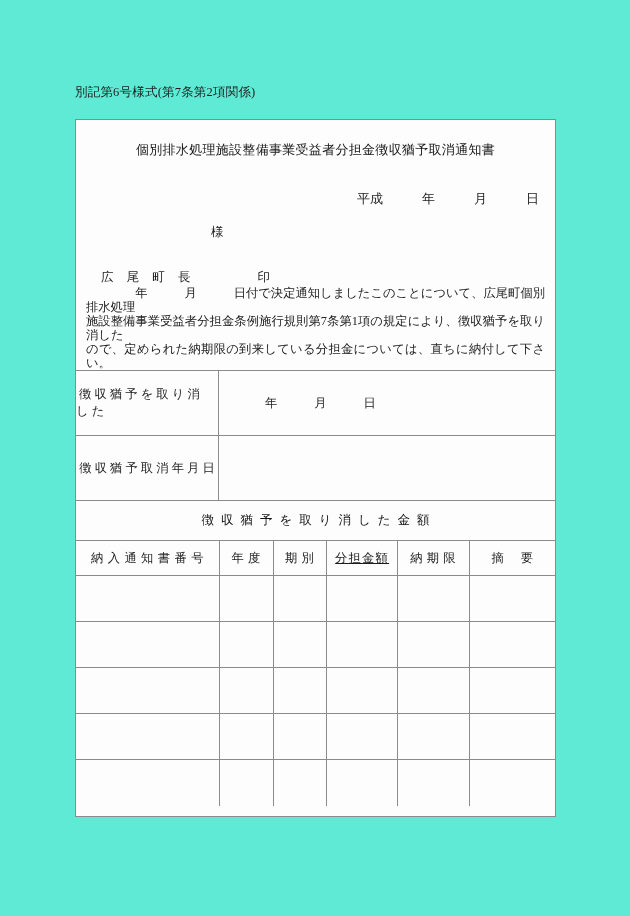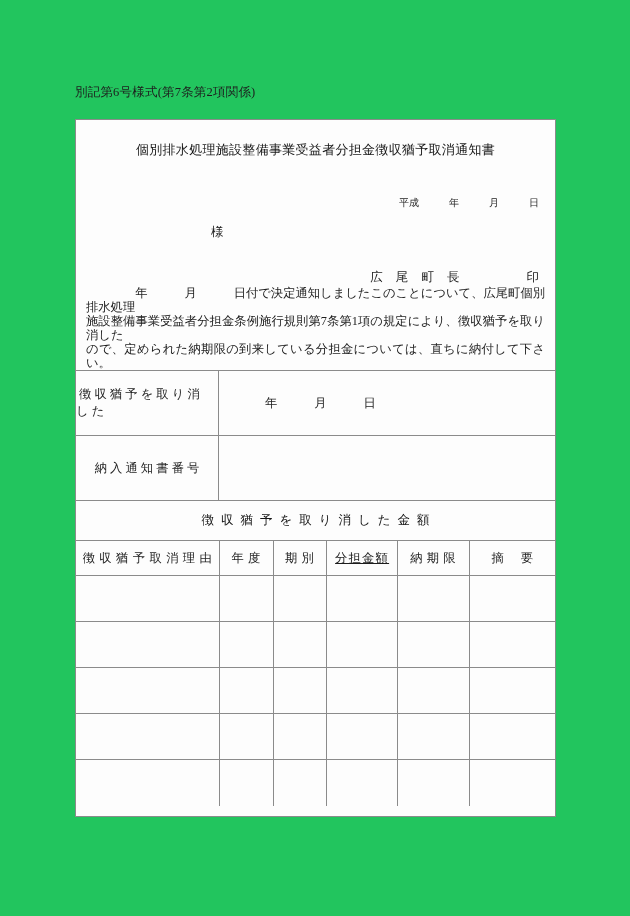--- a/index.html
+++ b/index.html
@@ -12,21 +12,21 @@
   body {
     font-family: "Liberation Serif", "DejaVu Serif", serif;
     color: #1a1a1a;
     -webkit-font-smoothing: antialiased;
   }
 
   .page {
     position: relative;
     width: 630px;
     height: 916px;
-    background: #22c55e;
+    background: #5eead4;
     overflow: hidden;
   }
 
   
   .form-number {
     position: absolute;
     left: 75px;
     top: 84px;
     font-size: 12.5px;
     letter-spacing: 0.2px;
@@ -60,25 +60,25 @@
     right: 0;
     text-align: center;
     font-size: 13px;
     letter-spacing: 0.3px;
     white-space: nowrap;
     color: #161616;
   }
 
   .date-line {
     position: absolute;
-    top: 76px;
+    top: 70px;
     left: 0;
     right: 16px;
     text-align: right;
-    font-size: 10px;
+    font-size: 13px;
     white-space: pre;
     color: #1d1d1d;
   }
 
   .addressee-line {
     position: absolute;
     top: 104px;
     left: 135px;
     font-size: 12.5px;
     white-space: pre;
@@ -86,21 +86,20 @@
   }
 
   .issuer-line {
     position: absolute;
     top: 134px;
     left: 0;
     right: 16px;
     font-size: 12.5px;
     white-space: pre;
     color: #1d1d1d;
-    text-align: right;
   }
 
   .issuer-name {
     letter-spacing: 5px;
   }
 
   .issuer-seal {
     display: inline-block;
     margin-left: 62px;
     letter-spacing: 0;
@@ -244,39 +243,39 @@
         <p>ので、定められた納期限の到来している分担金については、直ちに納付して下さい。</p>
       </div>
     </div>
 
     <div class="field-row">
       <div class="field-label">徴収猶予を取り消した</div>
       <div class="field-value">年　　　月　　　日</div>
     </div>
 
     <div class="field-row">
-      <div class="field-label">納入通知書番号</div>
+      <div class="field-label">徴収猶予取消年月日</div>
       <div class="field-value"></div>
     </div>
 
     <div class="section-band">徴収猶予を取り消した金額</div>
 
     <table class="grid">
       <colgroup>
         <col style="width:143px">
         <col style="width:54px">
         <col style="width:53px">
         <col style="width:71px">
         <col style="width:72px">
         <col style="width:86px">
       </colgroup>
       <thead>
         <tr>
           <th>
-            <span class="th-inner sp-wide">徴収猶予取消理由</span>
+            <span class="th-inner sp-wide">納入通知書番号</span>
           </th>
           <th>
             <span class="th-inner sp-medium">年度</span>
           </th>
           <th>
             <span class="th-inner sp-medium">期別</span>
           </th>
           <th>
             <span class="th-inner sp-narrow">分担金額</span>
           </th>

